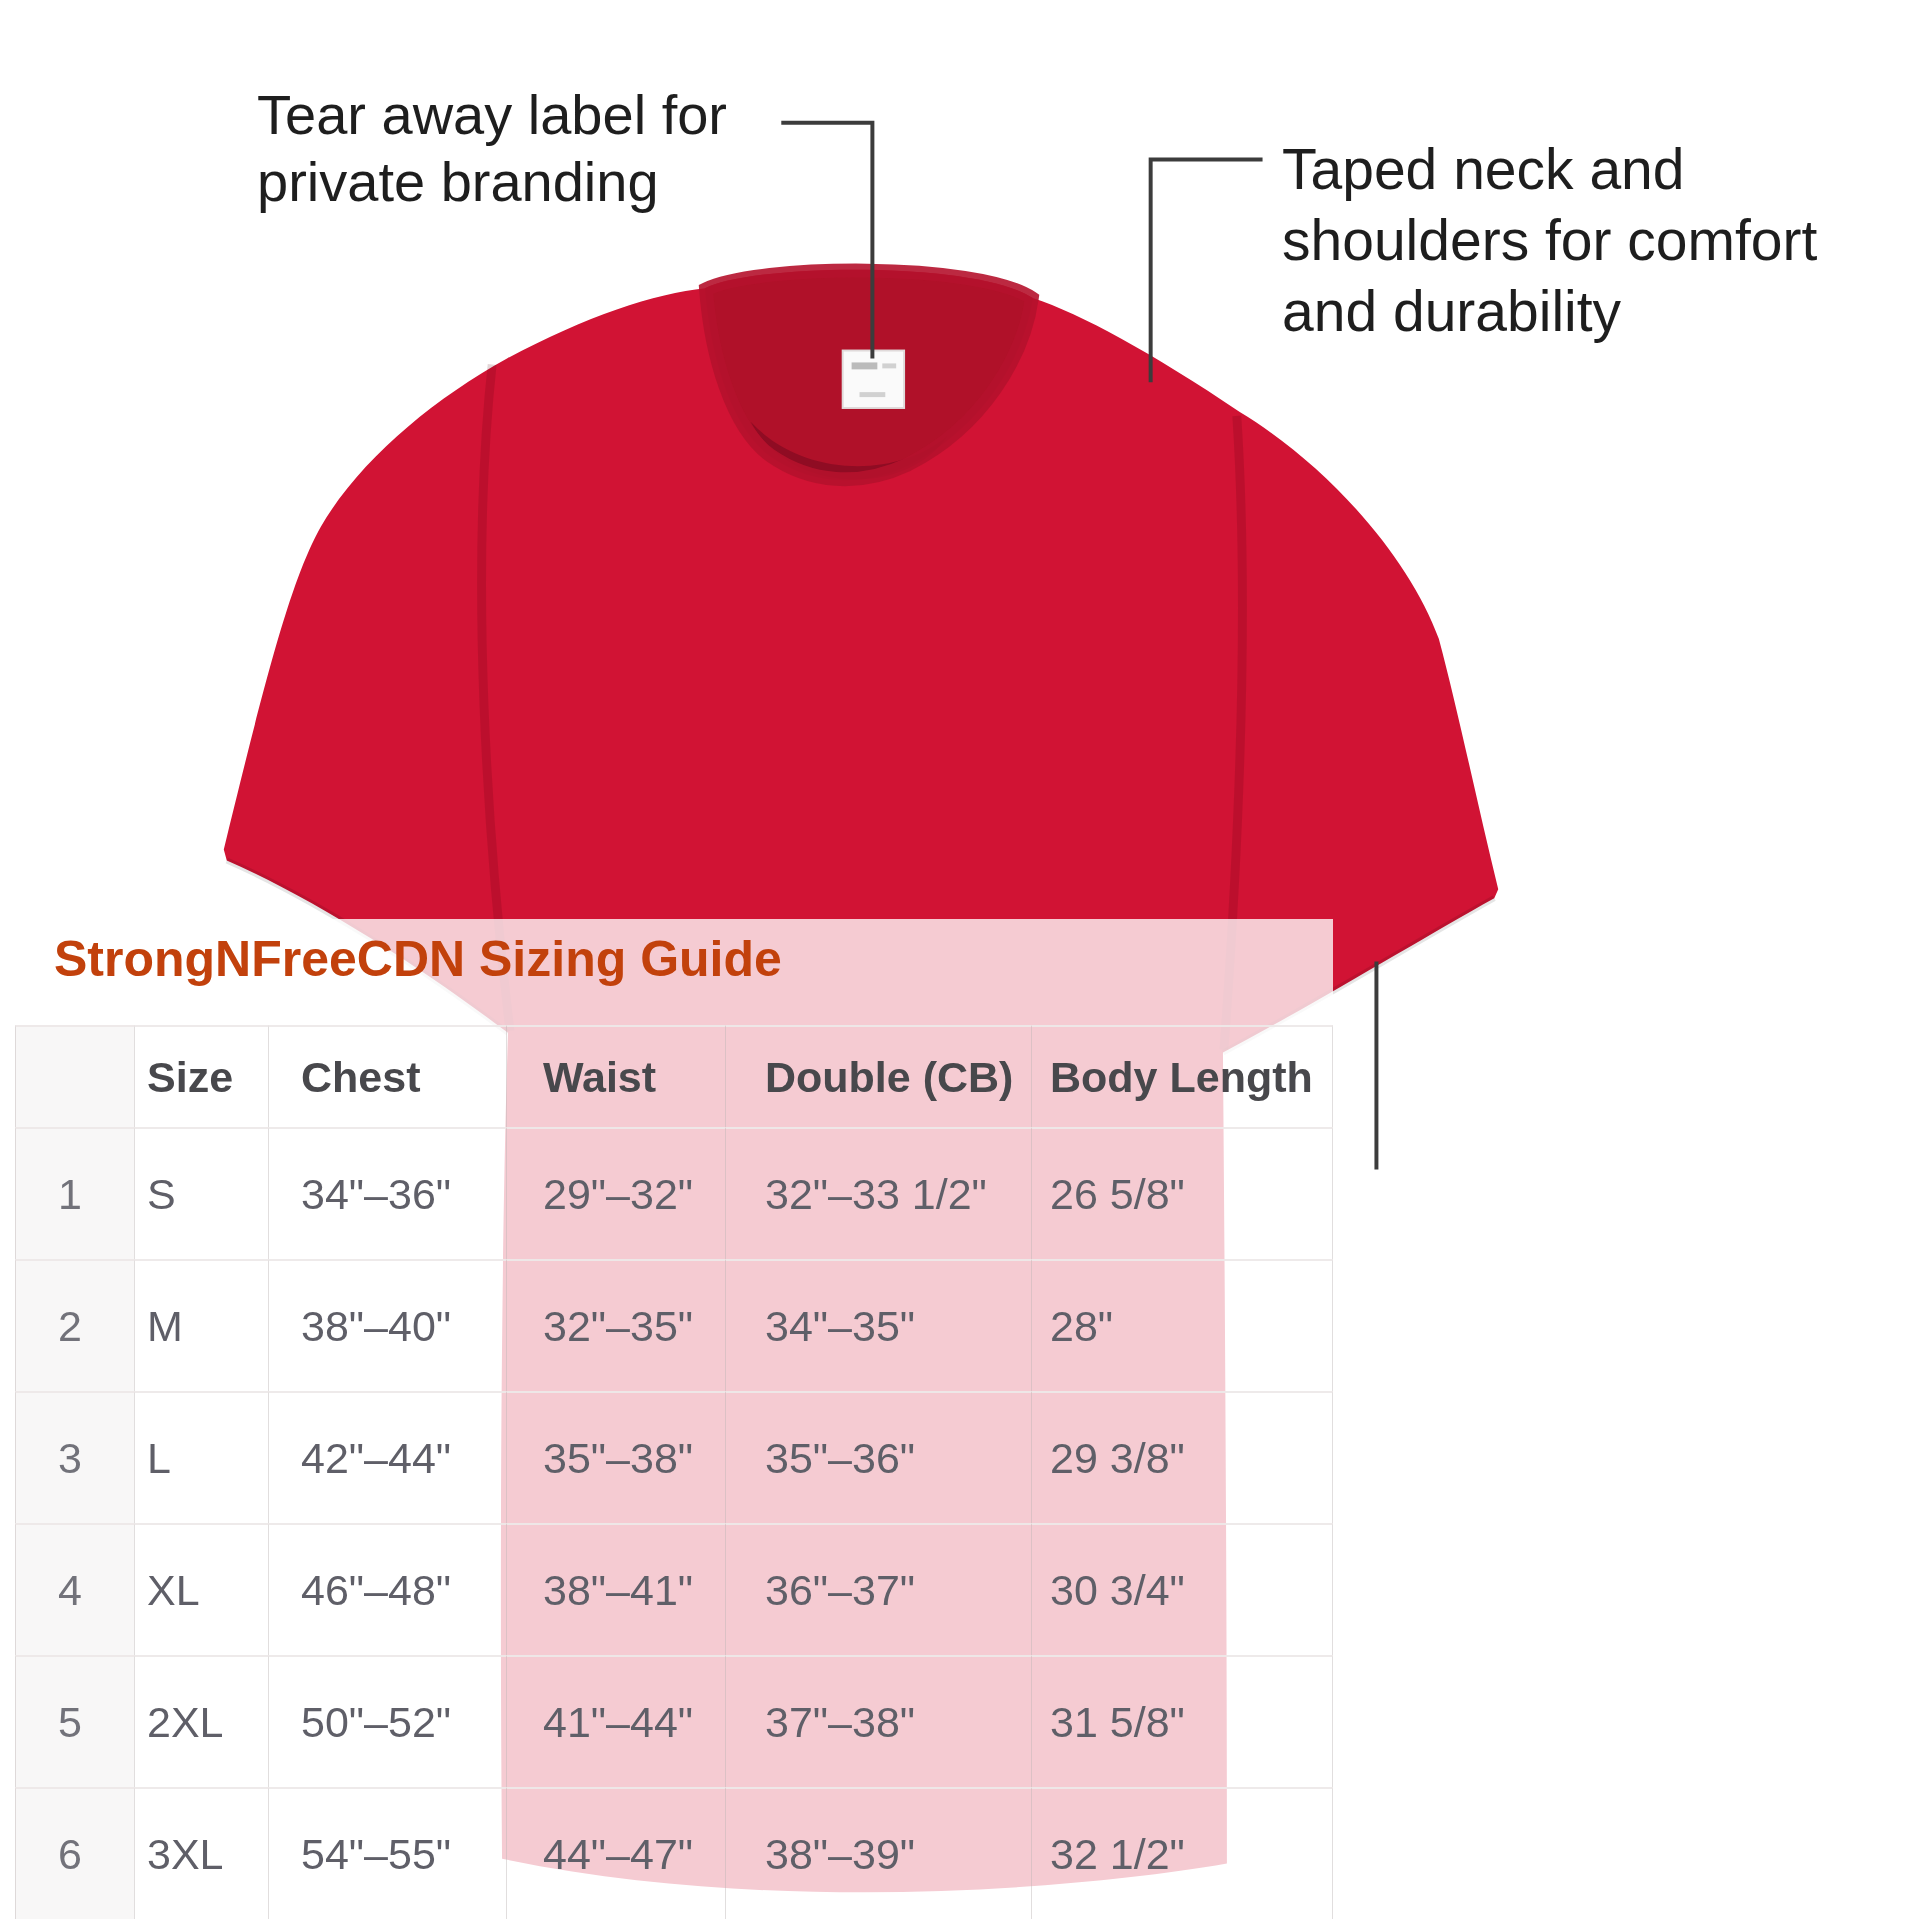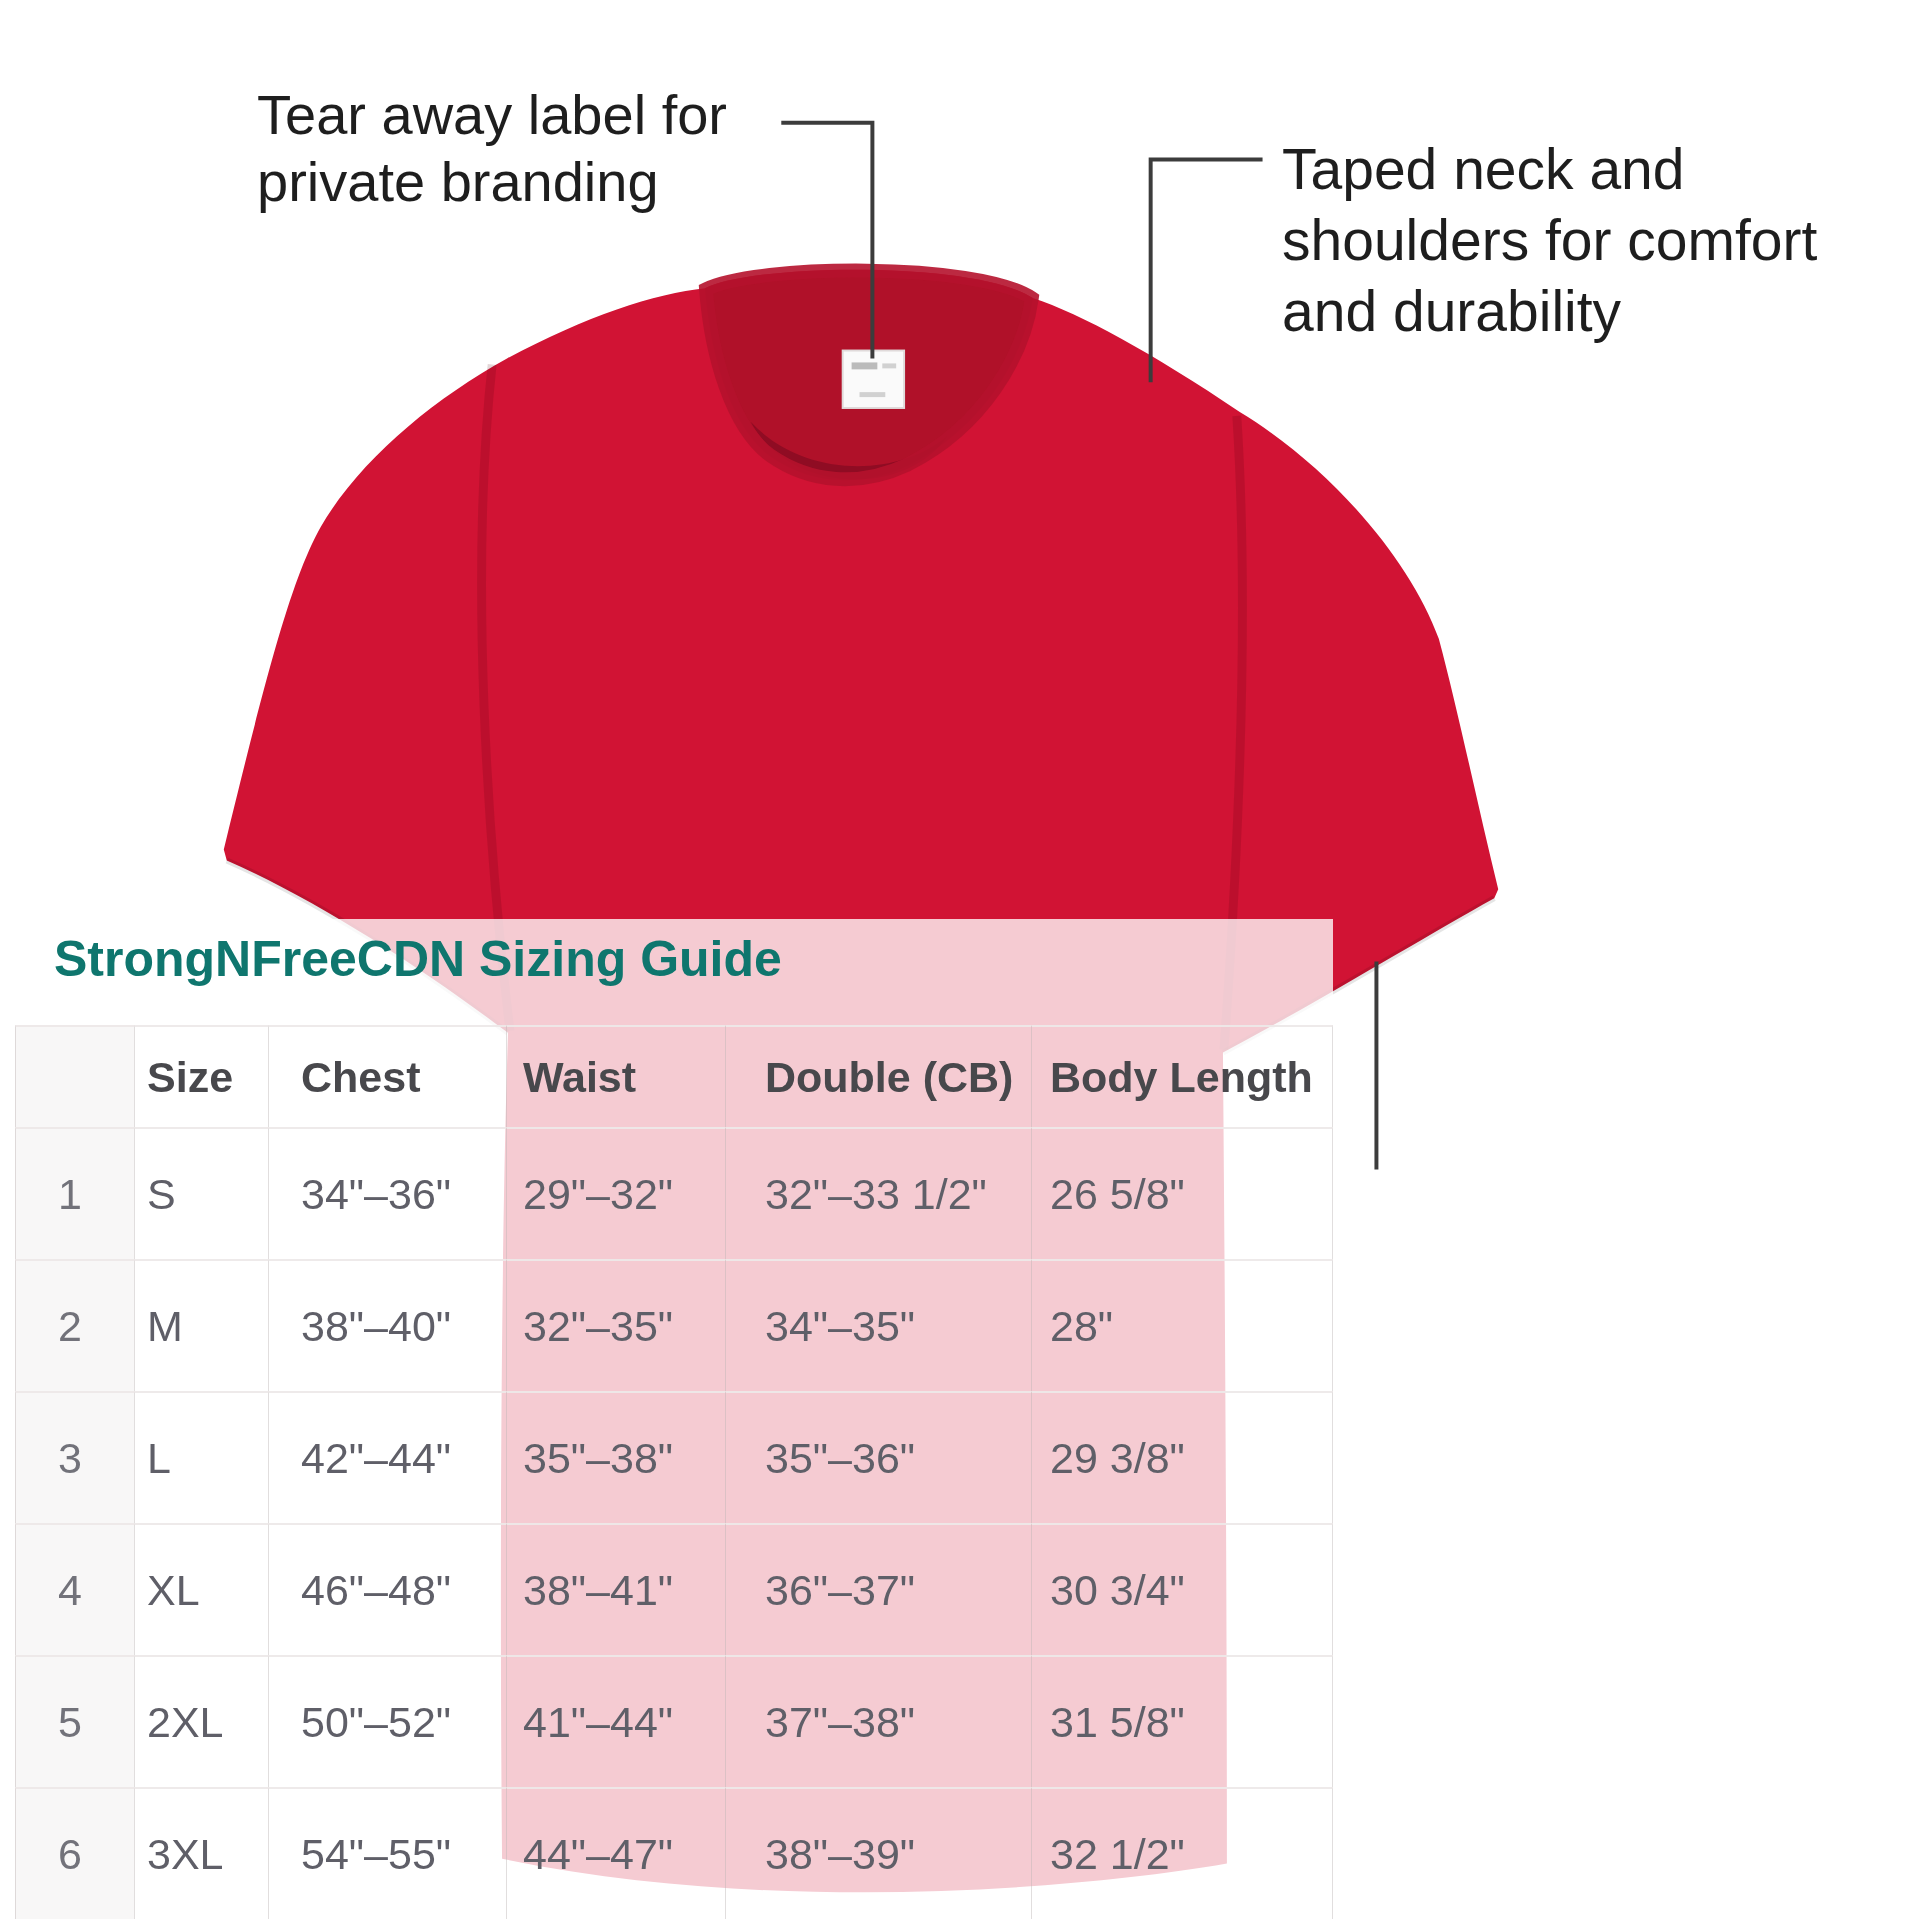--- a/index.html
+++ b/index.html
@@ -33,21 +33,21 @@
     width: 1333px; height: 1008px;
     background: rgba(255,255,255,0.78);
     z-index: 2;
   }
   #guide-title {
     position: absolute;
     left: 54px; top: 10px;
     font-size: 50px;
     line-height: 61px;
     font-weight: 600;
-    color: #0f766e;
+    color: #c2410c;
   }
   #size-table {
     position: absolute;
     left: 15px; top: 106px;
     display: grid;
     grid-template-columns: 119px 134px 238px 219px 306px 302px;
   }
   .trow { display: contents; }
   .cell {
     display: flex;
@@ -56,21 +56,21 @@
     border-left: 1px solid rgba(190,182,182,0.45);
     font-size: 43px;
     color: #5f5f68;
   }
   .cell.last { border-right: 1px solid rgba(190,182,182,0.45); }
   .th { height: 102px; font-weight: 700; color: #48484c; }
   .td { height: 132px; }
   .c0 { padding-left: 42px; background: rgba(130,125,125,0.06); color: #72727a; }
   .c1 { padding-left: 12px; }
   .c2 { padding-left: 32px; text-align: center; }
-  .c3 { padding-left: 16px; }
+  .c3 { padding-left: 36px; }
   .c4 { padding-left: 39px; }
   .c5 { padding-left: 18px; }
 </style>
 </head>
 <body>
 
 <div id="stage">
 
   <svg id="shirt-svg" viewBox="0 0 1946 1946">
 

